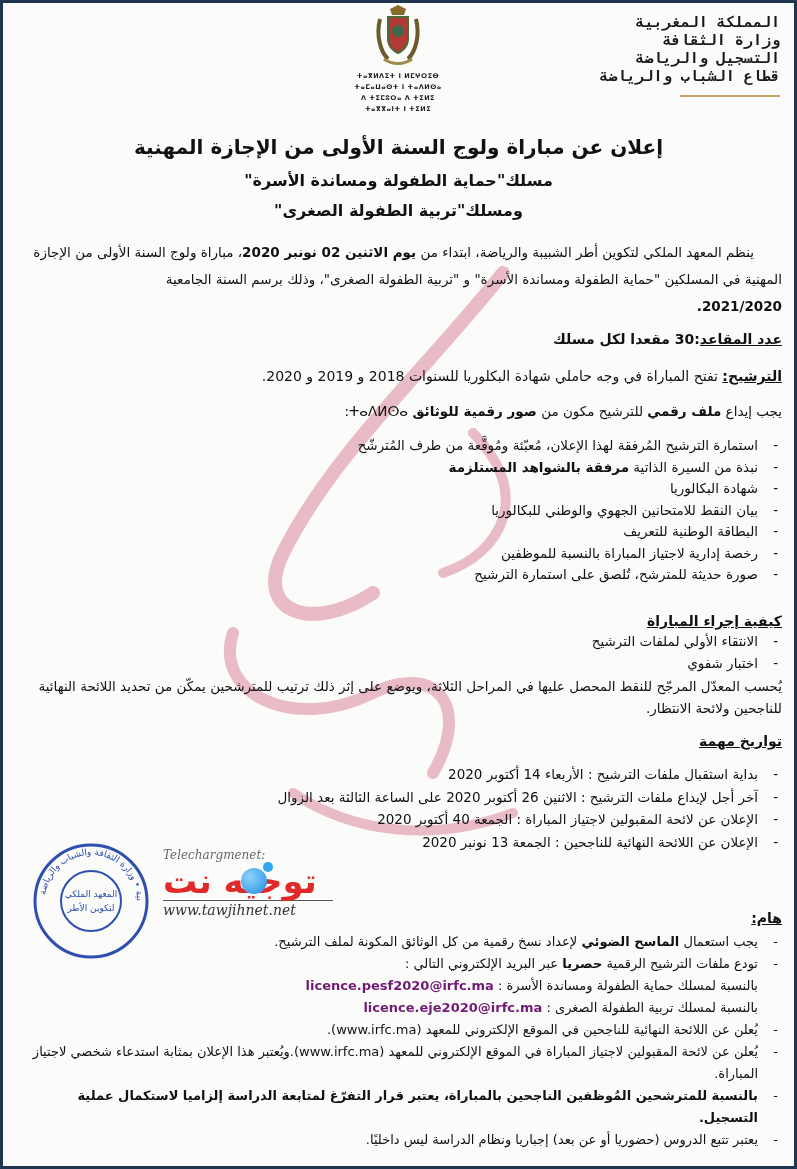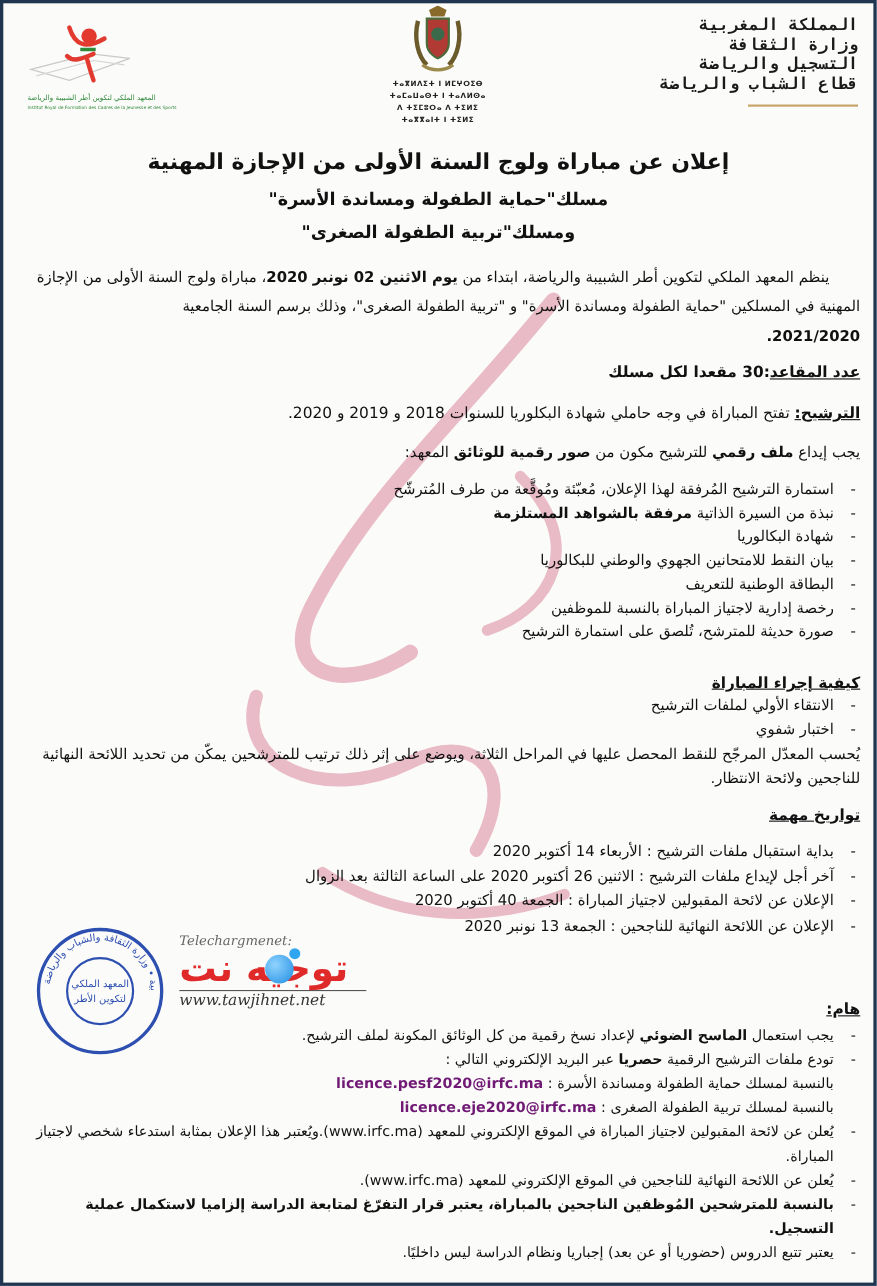--- a/index.html
+++ b/index.html
@@ -68,32 +68,20 @@
 
 <div class="page">
 
   <svg class="watermark" viewBox="0 0 420 620">
     <path d="M330 20 C 250 120, 160 200, 110 300 C 80 360, 140 380, 200 340" stroke="#c9456a" stroke-width="14" fill="none" stroke-linecap="round"></path>
     <path d="M60 380 C 40 440, 120 480, 200 440 C 260 410, 300 450, 260 520" stroke="#c9456a" stroke-width="12" fill="none" stroke-linecap="round"></path>
     <path d="M300 180 C 360 240, 330 300, 270 320" stroke="#c9456a" stroke-width="10" fill="none" stroke-linecap="round"></path>
     <path d="M120 540 C 180 580, 260 590, 340 560" stroke="#c9456a" stroke-width="10" fill="none" stroke-linecap="round"></path>
   </svg>
 
-  <div class="hdr-left">
-    <svg width="100" height="72" viewBox="0 0 100 72">
-      <path d="M5 52 L 60 38 L 95 42 L 40 62 Z" fill="none" stroke="#c9c9c9" stroke-width="1.2"></path>
-      <path d="M10 58 L 62 44 L 90 48" fill="none" stroke="#d4d4d4" stroke-width="1"></path>
-      <circle cx="58" cy="22" r="7" fill="#e23a2f"></circle>
-      <path d="M40 14 C 45 30, 55 34, 72 24" stroke="#e23a2f" stroke-width="4" fill="none" stroke-linecap="round"></path>
-      <path d="M50 34 L 64 34" stroke="#2f8a3a" stroke-width="3"></path>
-      <path d="M62 38 C 52 42, 44 46, 38 40 M56 42 C 58 50, 60 56, 62 62" stroke="#e23a2f" stroke-width="4" fill="none" stroke-linecap="round"></path>
-    </svg>
-    <div class="inst-ar">المعهد الملكي لتكوين أطر الشبيبة والرياضة</div>
-    <div class="inst-fr">Institut Royal de Formation des Cadres de la Jeunesse et des Sports</div>
-  </div>
 
   <div class="hdr-center">
     <svg width="52" height="62" viewBox="0 0 52 62">
       <path d="M18 4 L26 0 L34 4 L32 10 L20 10 Z" fill="#8a6a2a"></path>
       <path d="M8 14 C 4 30, 8 46, 16 54 M44 14 C 48 30, 44 46, 36 54" stroke="#6b5a2a" stroke-width="4" fill="none"></path>
       <path d="M16 12 L36 12 L36 34 C 36 44, 26 48, 26 48 C 26 48, 16 44, 16 34 Z" fill="#b23a35" stroke="#4a6a3a" stroke-width="2"></path>
       <circle cx="26" cy="26" r="6" fill="#3b6a4a"></circle>
       <path d="M12 54 C 20 60, 32 60, 40 54" stroke="#9c8a4a" stroke-width="3" fill="none"></path>
     </svg>
     <div class="tifinagh">ⵜⴰⴳⵍⴷⵉⵜ ⵏ ⵍⵎⵖⵔⵉⴱ</div>
@@ -120,21 +108,21 @@
 
   <div class="block seats">
     <span class="u">عدد المقاعد</span><span>:30 مقعدا لكل مسلك</span>
   </div>
 
   <div class="block cand">
     <span class="u">الترشيح:</span><span> تفتح المباراة في وجه حاملي شهادة البكلوريا للسنوات 2018 و 2019 و 2020.</span>
   </div>
 
   <div class="block req">
-    <span>يجب إيداع </span><b>ملف رقمي</b><span> للترشيح مكون من </span><b>صور رقمية للوثائق</b><span> المعهد:</span>
+    <span>يجب إيداع </span><b>ملف رقمي</b><span> للترشيح مكون من </span><b>صور رقمية للوثائق</b><span> ⵜⴰⴷⵍⵙⴰ:</span>
   </div>
 
   <div class="block docs">
     <ul class="dash">
       <li><span>استمارة الترشيح المُرفقة لهذا الإعلان، مُعبّئة ومُوقَّعة من طرف المُترشّح</span><b></b></li>
       <li><span>نبذة من السيرة الذاتية </span><b>مرفقة بالشواهد المستلزمة</b></li>
       <li><span>شهادة البكالوريا</span><b></b></li>
       <li><span>بيان النقط للامتحانين الجهوي والوطني للبكالوريا</span><b></b></li>
       <li><span>البطاقة الوطنية للتعريف</span><b></b></li>
       <li><span>رخصة إدارية لاجتياز المباراة بالنسبة للموظفين</span><b></b></li>
@@ -182,20 +170,20 @@
 
   <div class="block imp-h sec-head">هام:</div>
   <div class="block imp">
     <ul class="dash">
       <li><span>يجب استعمال </span><b>الماسح الضوئي</b><span> لإعداد نسخ رقمية من كل الوثائق المكونة لملف الترشيح.</span></li>
       <li><span>تودع ملفات الترشيح الرقمية </span><b>حصريا</b><span> عبر البريد الإلكتروني التالي :</span></li>
     </ul>
     <div class="sub"><span>بالنسبة لمسلك حماية الطفولة ومساندة الأسرة :</span> <span class="email">licence.pesf2020@irfc.ma</span></div>
     <div class="sub"><span>بالنسبة لمسلك تربية الطفولة الصغرى :</span> <span class="email">licence.eje2020@irfc.ma</span></div>
     <ul class="dash">
+      <li>يُعلن عن اللائحة النهائية للناجحين في الموقع الإلكتروني للمعهد (www.irfc.ma).</li>
       <li>يُعلن عن لائحة المقبولين لاجتياز المباراة في الموقع الإلكتروني للمعهد (www.irfc.ma).ويُعتبر هذا الإعلان بمثابة استدعاء شخصي لاجتياز المباراة.</li>
-      <li>يُعلن عن اللائحة النهائية للناجحين في الموقع الإلكتروني للمعهد (www.irfc.ma).</li>
       <li><b>بالنسبة للمترشحين المُوظفين الناجحين بالمباراة، يعتبر قرار التفرّغ لمتابعة الدراسة إلزاميا لاستكمال عملية التسجيل.</b></li>
       <li>يعتبر تتبع الدروس (حضوريا أو عن بعد) إجباريا ونظام الدراسة ليس داخليًا.</li>
     </ul>
   </div>
 
 </div>
 
 </body></html>

